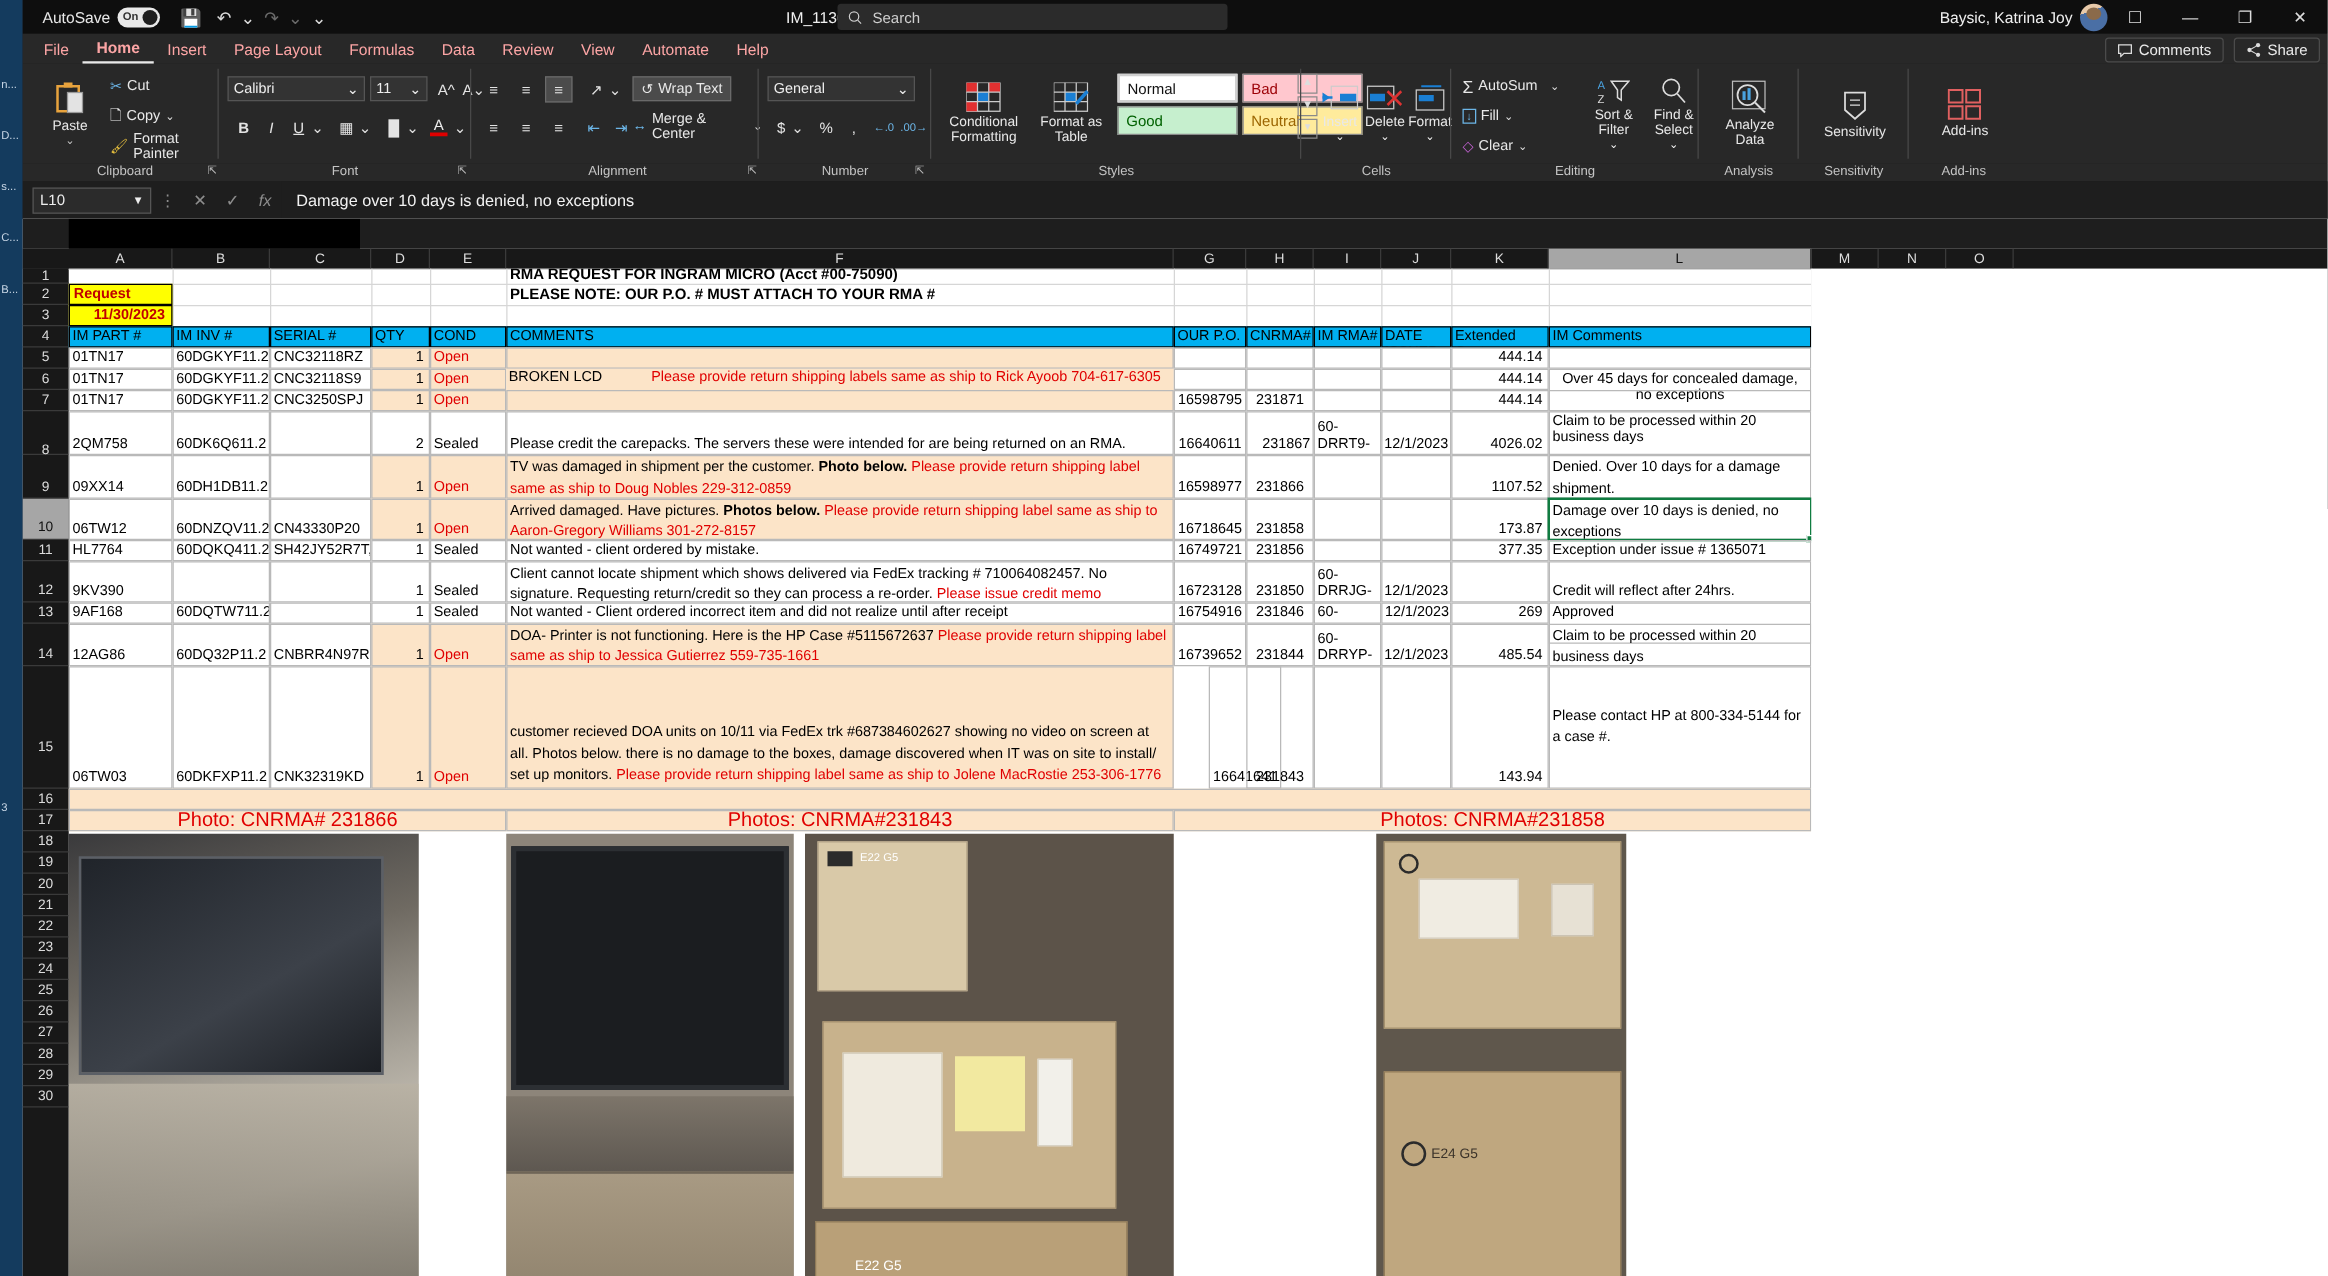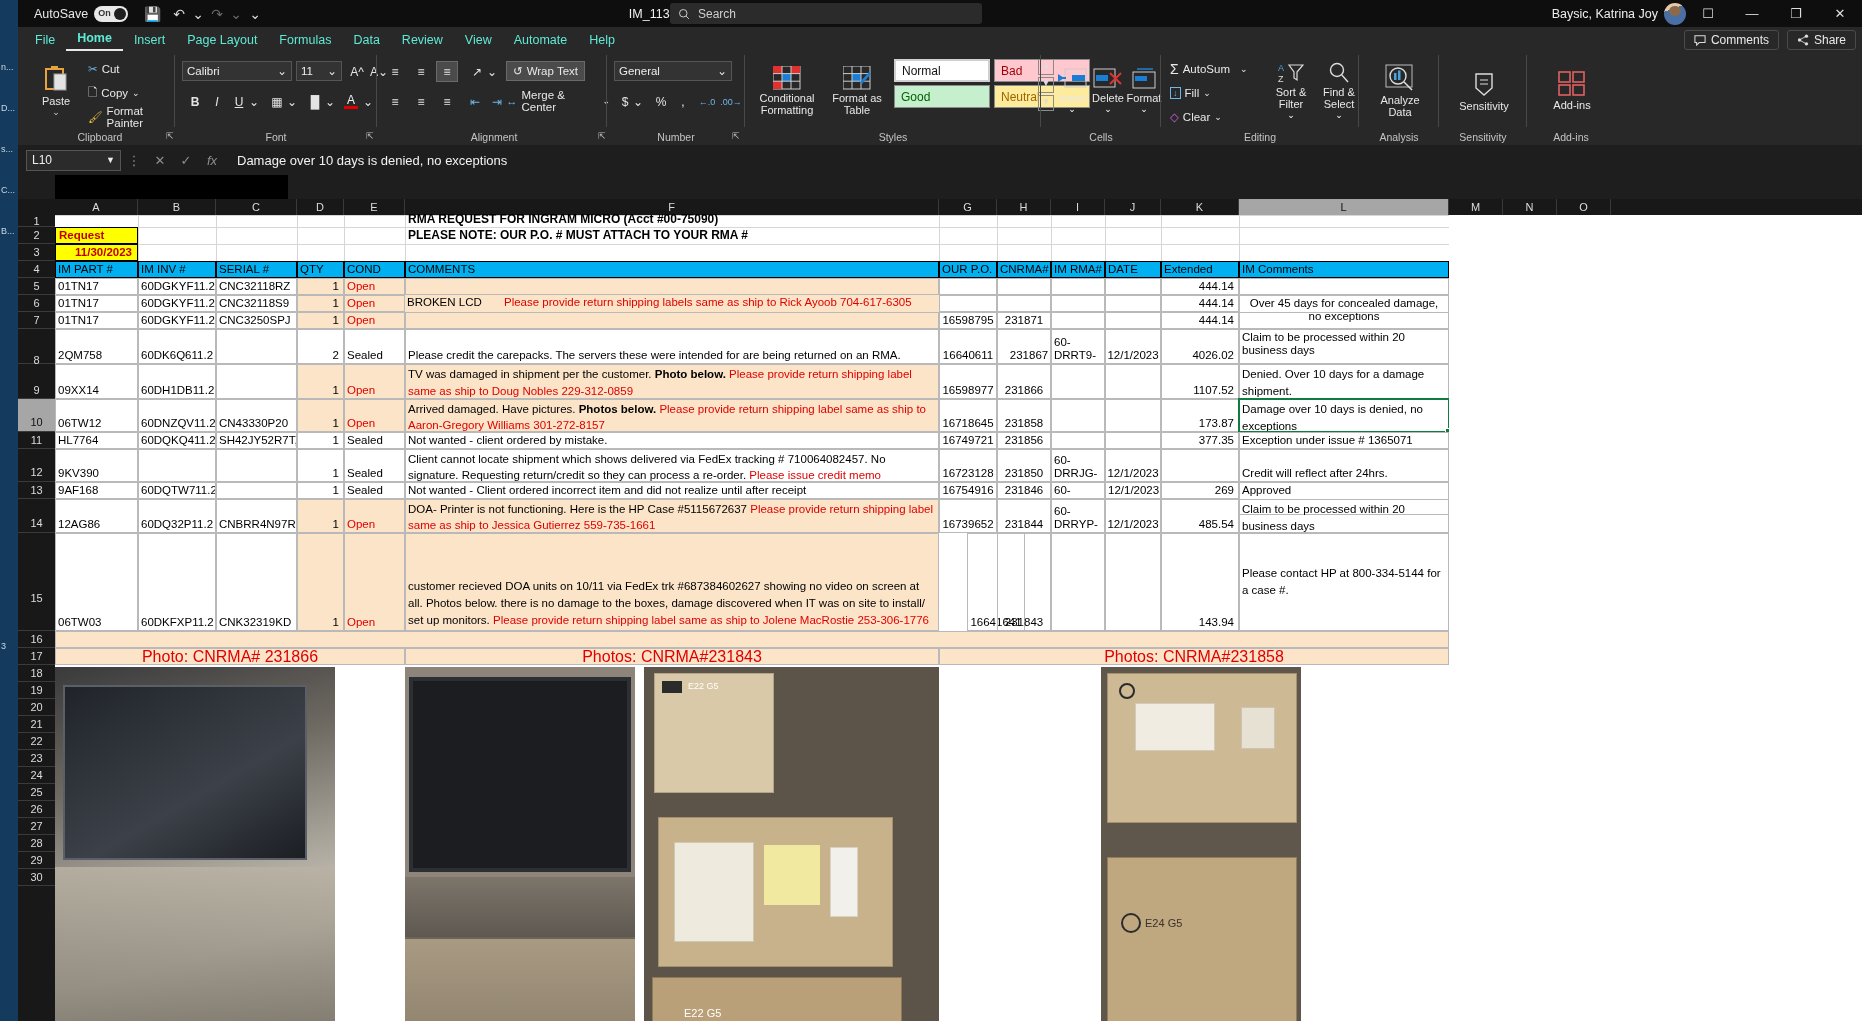--- a/index.html
+++ b/index.html
@@ -27,21 +27,21 @@
   .tb-title{position:absolute;left:50%;transform:translateX(-50%);margin-left:-200px;white-space:nowrap;font-size:12.5px;color:#f0f0f0;}
   .tb-search{position:absolute;left:652px;top:3px;width:312px;height:21px;background:#2b2b2b;border-radius:3px;display:flex;align-items:center;padding:0 8px;gap:8px;color:#cfcfcf;font-size:12px;}
   .tb-right{position:absolute;right:0;top:0;height:27px;display:flex;align-items:center;}
   .tb-user{font-size:12.5px;color:#eee;margin-right:6px;white-space:nowrap;}
   .avatar{width:22px;height:22px;border-radius:50%;background:linear-gradient(160deg,#e7c9a9 30%,#4a6fa5 30%);overflow:hidden;position:relative;}
   .avatar:after{content:"";position:absolute;left:5px;top:3px;width:12px;height:10px;border-radius:50%;background:#8a6a4a;}
   .wbtn{width:44px;height:27px;display:flex;align-items:center;justify-content:center;color:#ddd;font-size:13px;}
 
   
   #tabbar{position:absolute;left:18px;top:27px;width:1844px;height:24px;background:#282828;display:flex;align-items:flex-end;}
-  .rtab{padding:2px 11px 4px 11px;font-size:12.5px;color:#5eead4;white-space:nowrap;}
+  .rtab{padding:2px 11px 4px 11px;font-size:12.5px;color:#fca5a5;white-space:nowrap;}
   .rtab.active{font-weight:bold;border-bottom:2px solid #e9e9e9;}
   .tabbar-right{position:absolute;right:6px;bottom:1px;display:flex;gap:8px;}
   .tbr-btn{display:flex;align-items:center;gap:5px;padding:2px 9px;font-size:12px;color:#eaeaea;border:1px solid #4b4b4b;border-radius:3px;}
 
   
   #ribbon{position:absolute;left:18px;top:51px;width:1844px;height:80px;background:#282828;}
   #ribbonlabels{position:absolute;left:18px;top:131px;width:1844px;height:14px;background:#282828;}
   .rl{position:absolute;font-size:10.5px;color:#c4c4c4;text-align:center;}
   .sep{position:absolute;top:4px;width:1px;height:72px;background:#484848;}
   .grp{position:absolute;top:0;height:80px;}
@@ -554,21 +554,21 @@
     <div class="cell bd rt" style="left:1106px;top:63px;width:78px;height:17px;padding-right:4px;">444.14</div>
     <div class="cell bd" style="left:1184px;top:63px;width:210px;height:17px;"></div>
 
     <div class="cell bd" style="left:0;top:80px;width:83px;height:17px;">01TN17</div>
     <div class="cell bd" style="left:83px;top:80px;width:78px;height:17px;">60DGKYF11.2</div>
     <div class="cell bd" style="left:161px;top:80px;width:81px;height:17px;">CNC32118S9</div>
     <div class="cell bd tan rt" style="left:242px;top:80px;width:47px;height:17px;padding-right:4px;">1</div>
     <div class="cell bd tan red" style="left:289px;top:80px;width:61px;height:17px;">Open</div>
     <div class="cell tan" style="left:350px;top:80px;width:534px;height:17px;white-space:nowrap;">
       <span>BROKEN LCD</span>
-      <span class="red" style="margin-left:19px;">Please provide return shipping labels same as ship to Rick Ayoob   704-617-6305</span>
+      <span class="red" style="margin-left:36px;">Please provide return shipping labels same as ship to Rick Ayoob   704-617-6305</span>
     </div>
     <div class="cell bd" style="left:884px;top:80px;width:58px;height:17px;"></div>
     <div class="cell bd" style="left:942px;top:80px;width:54px;height:17px;"></div>
     <div class="cell bd" style="left:996px;top:80px;width:54px;height:17px;"></div>
     <div class="cell bd" style="left:1050px;top:80px;width:56px;height:17px;"></div>
     <div class="cell bd rt" style="left:1106px;top:80px;width:78px;height:17px;padding-right:4px;">444.14</div>
     <div class="cell bd ctr" style="left:1184px;top:80px;width:210px;height:34px;">Over 45 days for concealed damage, no exceptions</div>
 
     <div class="cell bd" style="left:0;top:97px;width:83px;height:17px;">01TN17</div>
     <div class="cell bd" style="left:83px;top:97px;width:78px;height:17px;">60DGKYF11.2</div>

